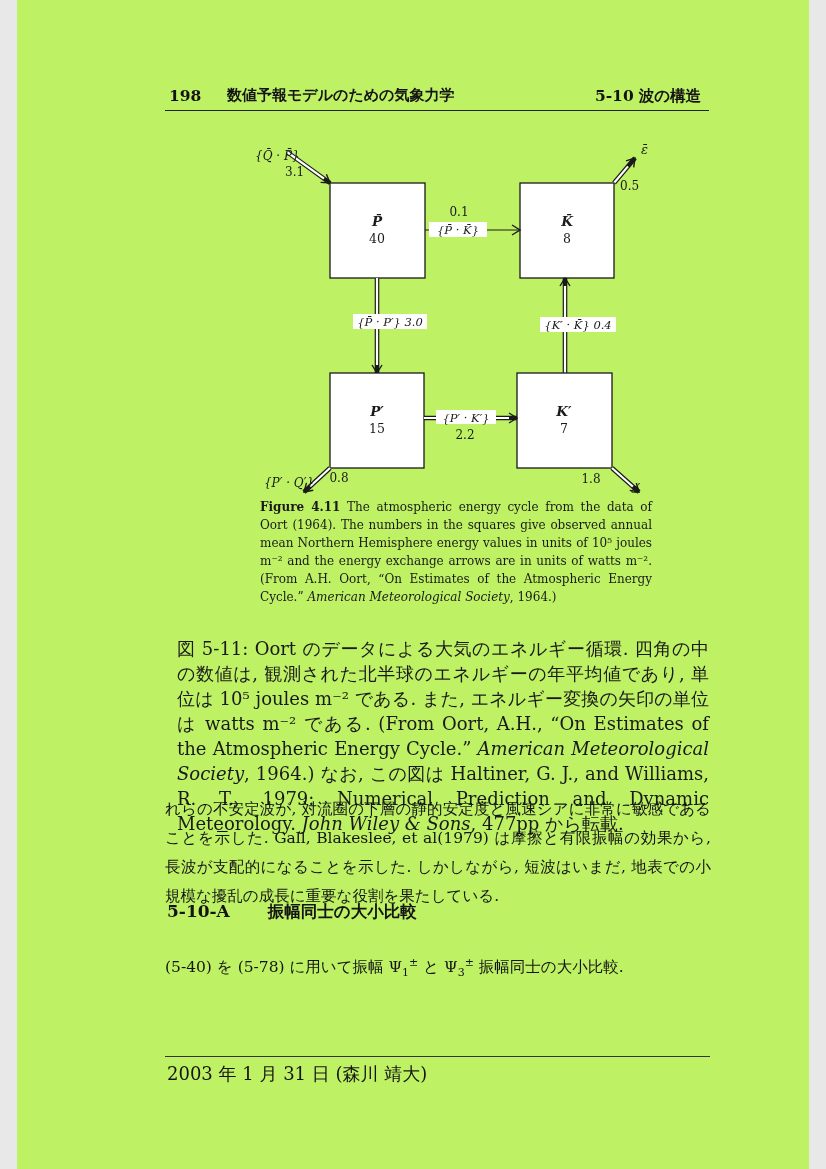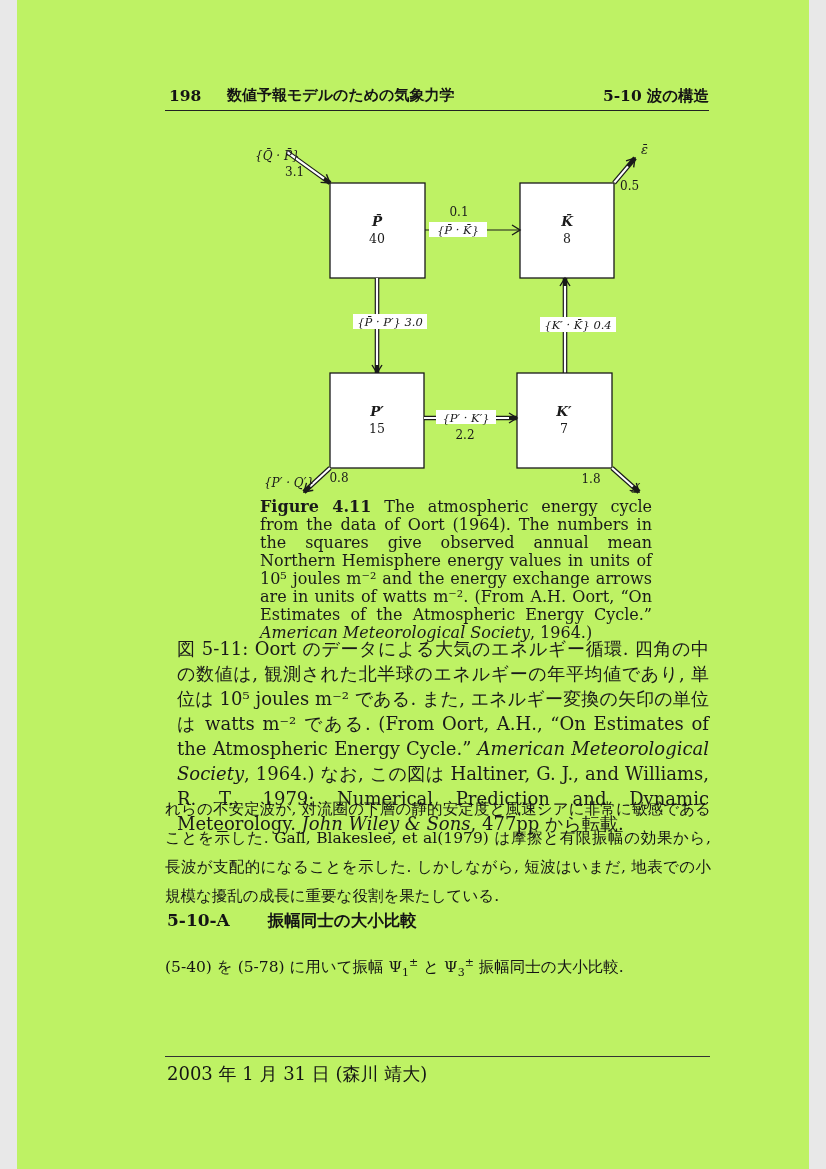--- a/index.html
+++ b/index.html
@@ -7,44 +7,44 @@
     position:relative;width:792px;height:1169px;background:#bef264;
     font-family:"DejaVu Serif", serif;color:#141414;overflow:hidden;
     margin:0 auto;
   }
   .gothic{font-family:"DejaVu Sans", sans-serif;font-weight:bold;}
   .serifb{font-weight:bold;}
   
   .hdr{position:absolute;left:148px;width:544px;top:86px;height:22px;font-size:15.5px;}
   .hdr-pagenum{position:absolute;left:4px;top:0;font-weight:bold;}
   .hdr-left-title{position:absolute;left:42px;top:0;font-size:15px;margin-left:20px;}
-  .hdr-right{position:absolute;right:0;top:0;text-align:center;}
+  .hdr-right{position:absolute;right:8px;top:0;text-align:center;}
   .hdr-rule{position:absolute;left:148px;width:544px;top:110px;border-top:1.4px solid #222;}
   
   .diagram{position:absolute;left:230px;top:130px;width:445px;height:372px;}
   .dtext{font-family:"DejaVu Serif", serif;font-style:italic;fill:#1a1a1a;}
   .dnum{font-family:"DejaVu Serif", serif;font-style:normal;fill:#1a1a1a;}
   
   .cap-en{
     position:absolute;left:243px;top:498px;width:392px;
-    font-size:16px;line-height:18px;text-align:justify;color:#1a1a1a;
+    font-size:12px;line-height:18px;text-align:justify;color:#1a1a1a;
   }
   .cap-en .tag{font-weight:bold;}
   .cap-en .ital{font-style:italic;}
   .cap-ja{
     position:absolute;left:160px;top:636px;width:532px;
     font-size:18px;line-height:25px;text-align:justify;color:#1a1a1a;
   }
   .cap-ja .ital{font-style:italic;}
   
   .para1{
     position:absolute;left:148px;top:795px;width:546px;
     font-size:15.5px;line-height:29px;text-align:justify;
   }
-  .sec-head{position:absolute;left:150px;top:901px;font-size:17px;margin-top:9px;}
+  .sec-head{position:absolute;left:150px;top:901px;font-size:17px;}
   .sec-num{font-weight:bold;}
   .sec-title{font-family:"DejaVu Sans", sans-serif;font-weight:bold;margin-left:38px;font-size:16.5px;}
   .para2{position:absolute;left:148px;top:956px;width:560px;font-size:15.5px;}
   .para2 sub{font-size:11px;}
   .para2 sup{font-size:11px;}
   
   .ftr-rule{position:absolute;left:148px;width:545px;top:1056px;border-top:1px solid #333;}
   .ftr-text{position:absolute;left:150px;top:1062px;font-size:18px;}
 </style>
 </head>

